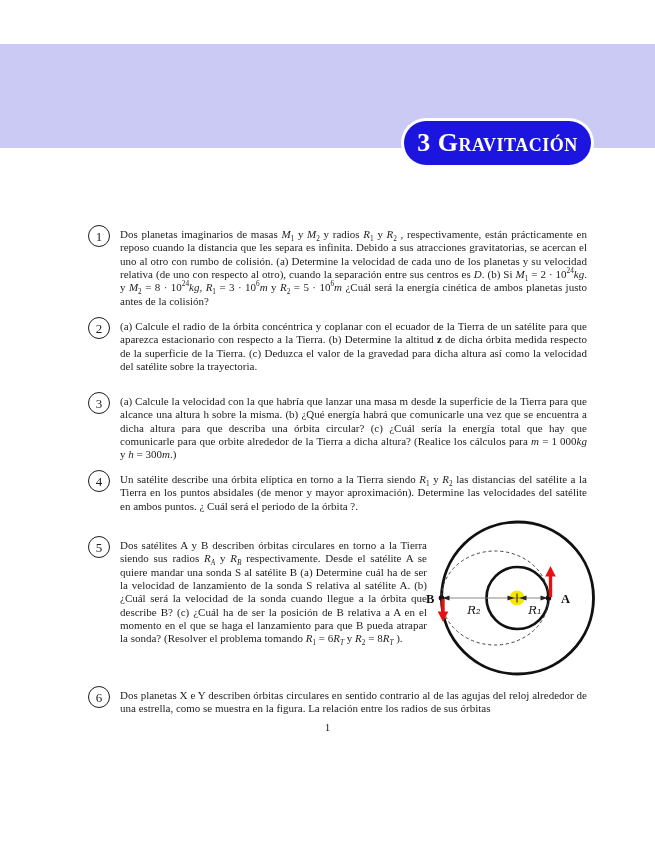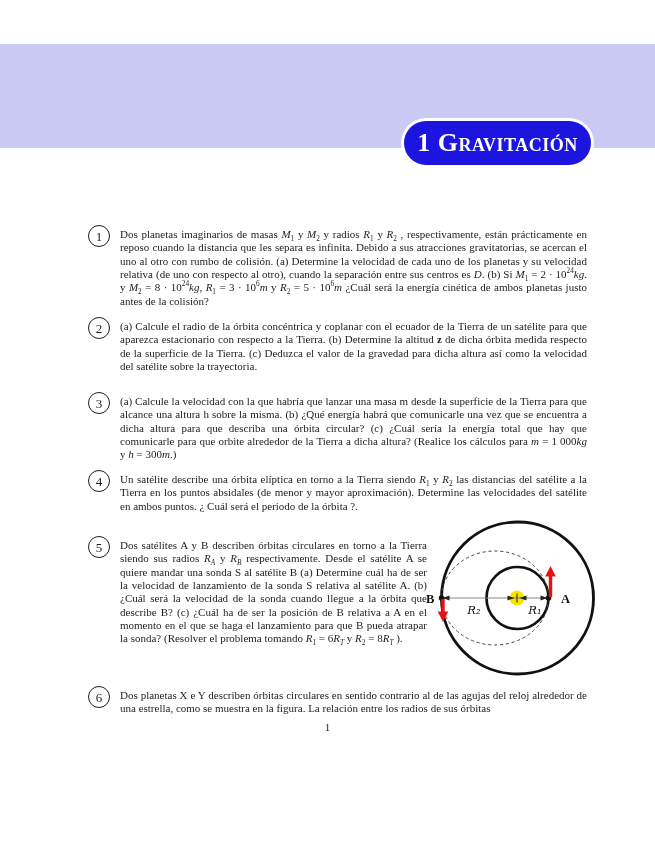--- a/index.html
+++ b/index.html
@@ -52,21 +52,21 @@
   .fig-r { font-family:"DejaVu Serif",serif; font-style:italic; font-size:11.5px; fill:#111111; text-anchor:middle; }
 </style>
 </head>
 <body>
 
 <div class="page">
 
   <div class="band"></div>
 
   <div class="pill">
-    <span class="pill-text">1 Gravitación</span>
+    <span class="pill-text">3 Gravitación</span>
   </div>
 
   <div class="problem" style="left:88px; top:228px; width:499px;">
     <div class="badge">
       <span class="badge-num">1</span>
     </div>
     <div class="ptext" style="width:467px;">Dos planetas imaginarios de masas <i>M</i><sub>1</sub> y <i>M</i><sub>2</sub> y radios <i>R</i><sub>1</sub> y <i>R</i><sub>2</sub> , respectivamente, están prácticamente en reposo cuando la distancia que les separa es infinita. Debido a sus atracciones gravitatorias, se acercan el uno al otro con rumbo de colisión. (a) Determine la velocidad de cada uno de los planetas y su velocidad relativa (de uno con respecto al otro), cuando la separación entre sus centros es <i>D</i>. (b) Si <i>M</i><sub>1</sub> = 2 · 10<sup>24</sup><i>kg</i>. y <i>M</i><sub>2</sub> = 8 · 10<sup>24</sup><i>kg</i>, <i>R</i><sub>1</sub> = 3 · 10<sup>6</sup><i>m</i> y <i>R</i><sub>2</sub> = 5 · 10<sup>6</sup><i>m</i> ¿Cuál será la energía cinética de ambos planetas justo antes de la colisión?</div>
   </div>
 
   <div class="problem" style="left:88px; top:320px; width:499px;">

